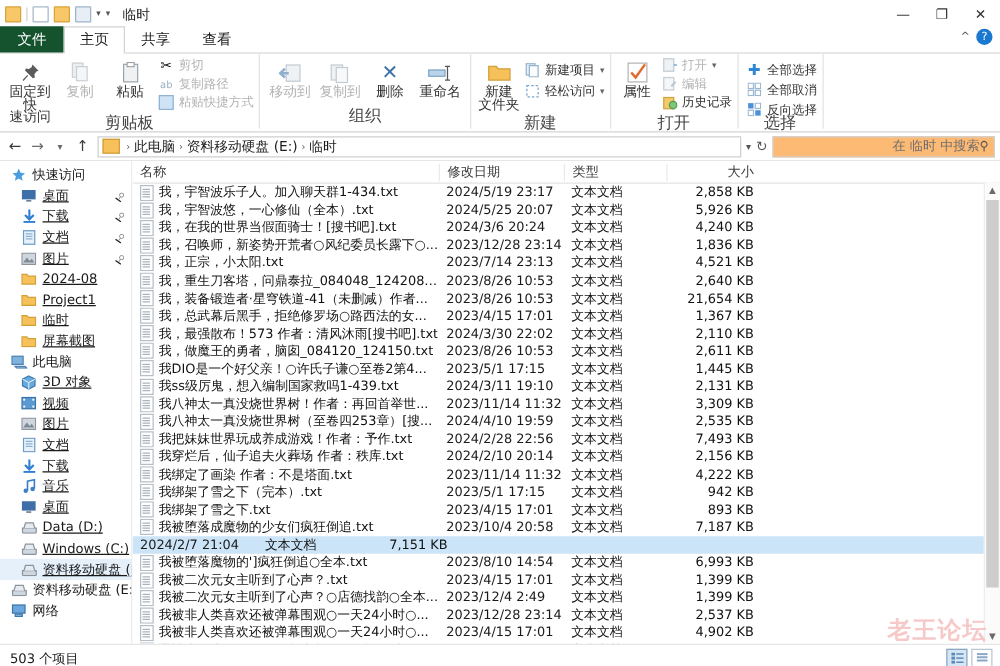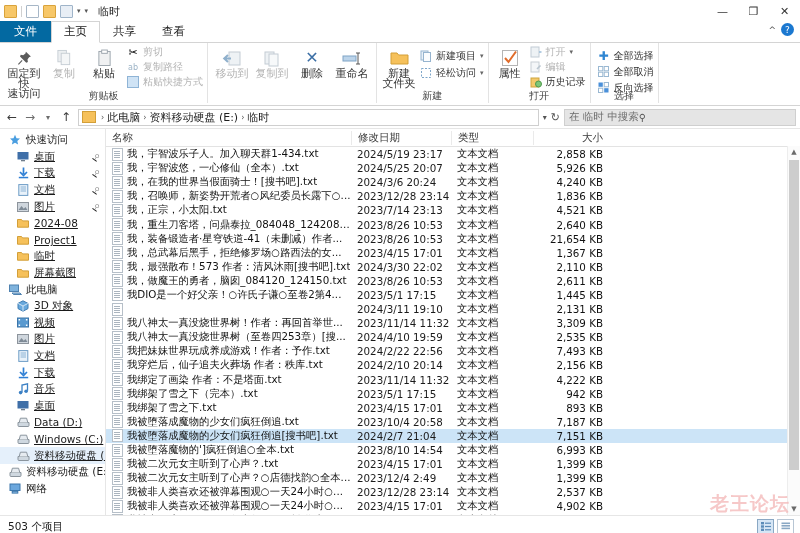--- a/index.html
+++ b/index.html
@@ -16,31 +16,31 @@
   .qat{display:flex;align-items:center;gap:4px;padding-left:4px;}
   .qat .sq{width:11px;height:11px;border-radius:1px;}
   .qat .sep{width:1px;height:11px;background:#d0d0d0;}
   .title-text{font-size:11px;color:#222;margin-left:6px;}
   .wbtns{position:absolute;right:0;top:0;display:flex;}
   .wbtn{width:31px;height:22px;display:flex;align-items:center;justify-content:center;color:#333;font-size:11px;}
 
   
   .tabs{height:20px;background:#fff;display:flex;align-items:flex-end;border-bottom:1px solid #d4d4d4;position:relative;}
   .tab{padding:2px 13px 3px 13px;font-size:11.5px;color:#222;line-height:15px;}
-  .tab.file{background:#0369a1;color:#fff;padding:3px 14px;}
+  .tab.file{background:#14532d;color:#fff;padding:3px 14px;}
   .tab.active{background:#fff;border:1px solid #d4d4d4;border-bottom:1px solid #fff;margin-bottom:-1px;padding:2px 12px 3px 12px;}
   .help-ico{position:absolute;right:6px;top:1px;display:flex;align-items:center;gap:5px;}
   .qmark{width:13px;height:13px;border-radius:50%;background:#1b78d0;color:#fff;font-size:9px;display:flex;align-items:center;justify-content:center;}
   .chev-up{font-size:9px;color:#555;}
 
   
   .ribbon{height:62px;background:#fff;border-bottom:1px solid #d4d4d4;display:flex;position:relative;}
   .rgroup{display:flex;flex-direction:column;justify-content:space-between;border-right:1px solid #e3e3e3;padding:2px 4px 0 4px;height:60px;box-sizing:border-box;}
   .rgroup-body{display:flex;align-items:flex-start;height:44px;}
-  .rgroup-label{text-align:center;font-size:10px;color:#444;padding-bottom:1px;}
+  .rgroup-label{text-align:center;font-size:13px;color:#444;padding-bottom:1px;}
   .bigbtn{width:40px;display:flex;flex-direction:column;align-items:center;justify-content:flex-start;padding-top:2px;}
   .bigbtn .gl{height:22px;display:flex;align-items:center;justify-content:center;}
   .bigbtn .lbl{font-size:11px;color:#333;text-align:center;line-height:10px;}
   .bigbtn.dim .lbl,.smallbtn.dim .lbl{color:#b3b3b3;}
   .smallcol{display:flex;flex-direction:column;justify-content:center;padding-left:2px;gap:1px;}
   .smallbtn{display:flex;align-items:center;gap:3px;height:14px;}
   .smallbtn .gl{width:14px;height:13px;display:flex;align-items:center;justify-content:center;}
   .smallbtn .lbl{font-size:10px;color:#333;white-space:nowrap;}
   .caret{font-size:7px;color:#666;margin-left:1px;}
   .ic-x{font-size:16px;color:#3c6fa5;line-height:16px;font-weight:400;}
@@ -48,21 +48,21 @@
   .plus-ic{color:#2f86d2;font-size:12px;font-weight:bold;}
 
   
   .addrbar{height:22px;background:#fff;display:flex;align-items:center;padding:0 4px;gap:4px;}
   .nav{display:flex;align-items:center;gap:2px;}
   .nav span{width:16px;height:16px;display:flex;align-items:center;justify-content:center;font-size:12px;color:#6d6d6d;}
   .nav .on{color:#3a3a3a;}
   .crumbbox{flex:1;height:17px;border:1px solid #cfcfcf;background:#fff;display:flex;align-items:center;padding:0 3px;gap:2px;box-sizing:border-box;}
   .crumb{font-size:11px;color:#1d1d1d;}
   .crumb.sep{color:#555;font-size:8px;padding:0 1px;}
-  .searchbox{width:232px;height:17px;border:1px solid #cfcfcf;background:#e5e5e5;display:flex;align-items:center;padding:0 4px;box-sizing:border-box;justify-content:flex-start;}
+  .searchbox{width:178px;height:17px;border:1px solid #cfcfcf;background:#fdba74;display:flex;align-items:center;padding:0 4px;box-sizing:border-box;justify-content:flex-end;}
   .searchbox .ph{font-size:10.5px;color:#6e6e6e;}
   .searchbox .mag{font-size:10px;color:#555;}
   .refresh{font-size:11px;color:#555;}
 
   
   .content{display:flex;height:386px;border-top:1px solid #e6e6e6;}
   .sidebar{width:106px;background:#fff;border-right:1px solid #e6e6e6;overflow:hidden;padding-top:3px;box-sizing:border-box;}
   .nitem{display:flex;align-items:center;height:16.6px;padding-left:8px;font-size:10.5px;color:#1a1a1a;white-space:nowrap;text-align:right;}
   .nitem.l1{padding-left:16px;text-decoration:underline;}
   .nitem.sel{background:#e5f0fb;}
@@ -220,20 +220,21 @@
         <div class="bigbtn">
           <span class="gl">
             <svg width="20" height="15" viewBox="0 0 20 15">
                 <rect x="1" y="5" width="13" height="5" fill="#bcd4ea" stroke="#7fa4c6"></rect>
                 <path d="M16 2 v11 M14 2 h4 M14 13 h4" stroke="#555" stroke-width="1" fill="none"></path>
               </svg>
           </span>
           <span class="lbl">重命名</span>
         </div>
       </div>
+      <div class="rgroup-label">组织</div>
     </div>
 
     <div class="rgroup">
       <div class="rgroup-body">
         <div class="bigbtn" style="width:36px">
           <span class="gl">
             <svg width="19" height="16" viewBox="0 0 19 16">
                 <path d="M1 3 h6 l1.6 2 H18 v9 H1 Z" fill="#f6c15b" stroke="#d39f38"></path>
               </svg>
           </span>
@@ -680,20 +681,21 @@
               <span class="txtfile"></span>
               <span class="txt">我DIO是一个好父亲！○许氏子谦○至卷2第4...</span>
             </div>
             <div class="dt">2023/5/1 17:15</div>
             <div class="tp">文本文档</div>
             <div class="sz">1,445 KB</div>
           </div>
           <div class="row">
             <div class="fn">
               <span class="txtfile"></span>
+              <span class="txt">我ss级厉鬼，想入编制国家救吗1-439.txt</span>
             </div>
             <div class="dt">2024/3/11 19:10</div>
             <div class="tp">文本文档</div>
             <div class="sz">2,131 KB</div>
           </div>
           <div class="row">
             <div class="fn">
               <span class="txtfile"></span>
               <span class="txt">我八神太一真没烧世界树！作者：再回首举世...</span>
             </div>
@@ -708,21 +710,21 @@
             </div>
             <div class="dt">2024/4/10 19:59</div>
             <div class="tp">文本文档</div>
             <div class="sz">2,535 KB</div>
           </div>
           <div class="row">
             <div class="fn">
               <span class="txtfile"></span>
               <span class="txt">我把妹妹世界玩成养成游戏！作者：予作.txt</span>
             </div>
-            <div class="dt">2024/2/22 22:56</div>
+            <div class="dt">2024/2/28 22:56</div>
             <div class="tp">文本文档</div>
             <div class="sz">7,493 KB</div>
           </div>
           <div class="row">
             <div class="fn">
               <span class="txtfile"></span>
               <span class="txt">我穿烂后，仙子追夫火葬场 作者：秩库.txt</span>
             </div>
             <div class="dt">2024/2/10 20:14</div>
             <div class="tp">文本文档</div>
@@ -758,24 +760,20 @@
           <div class="row">
             <div class="fn">
               <span class="txtfile"></span>
               <span class="txt">我被堕落成魔物的少女们疯狂倒追.txt</span>
             </div>
             <div class="dt">2023/10/4 20:58</div>
             <div class="tp">文本文档</div>
             <div class="sz">7,187 KB</div>
           </div>
           <div class="row sel">
-            <div class="fn">
-              <span class="txtfile"></span>
-              <span class="txt">我被堕落成魔物的少女们疯狂倒追[搜书吧].txt</span>
-            </div>
             <div class="dt">2024/2/7 21:04</div>
             <div class="tp">文本文档</div>
             <div class="sz">7,151 KB</div>
           </div>
           <div class="row">
             <div class="fn">
               <span class="txtfile"></span>
               <span class="txt">我被堕落魔物的']疯狂倒追○全本.txt</span>
             </div>
             <div class="dt">2023/8/10 14:54</div>

